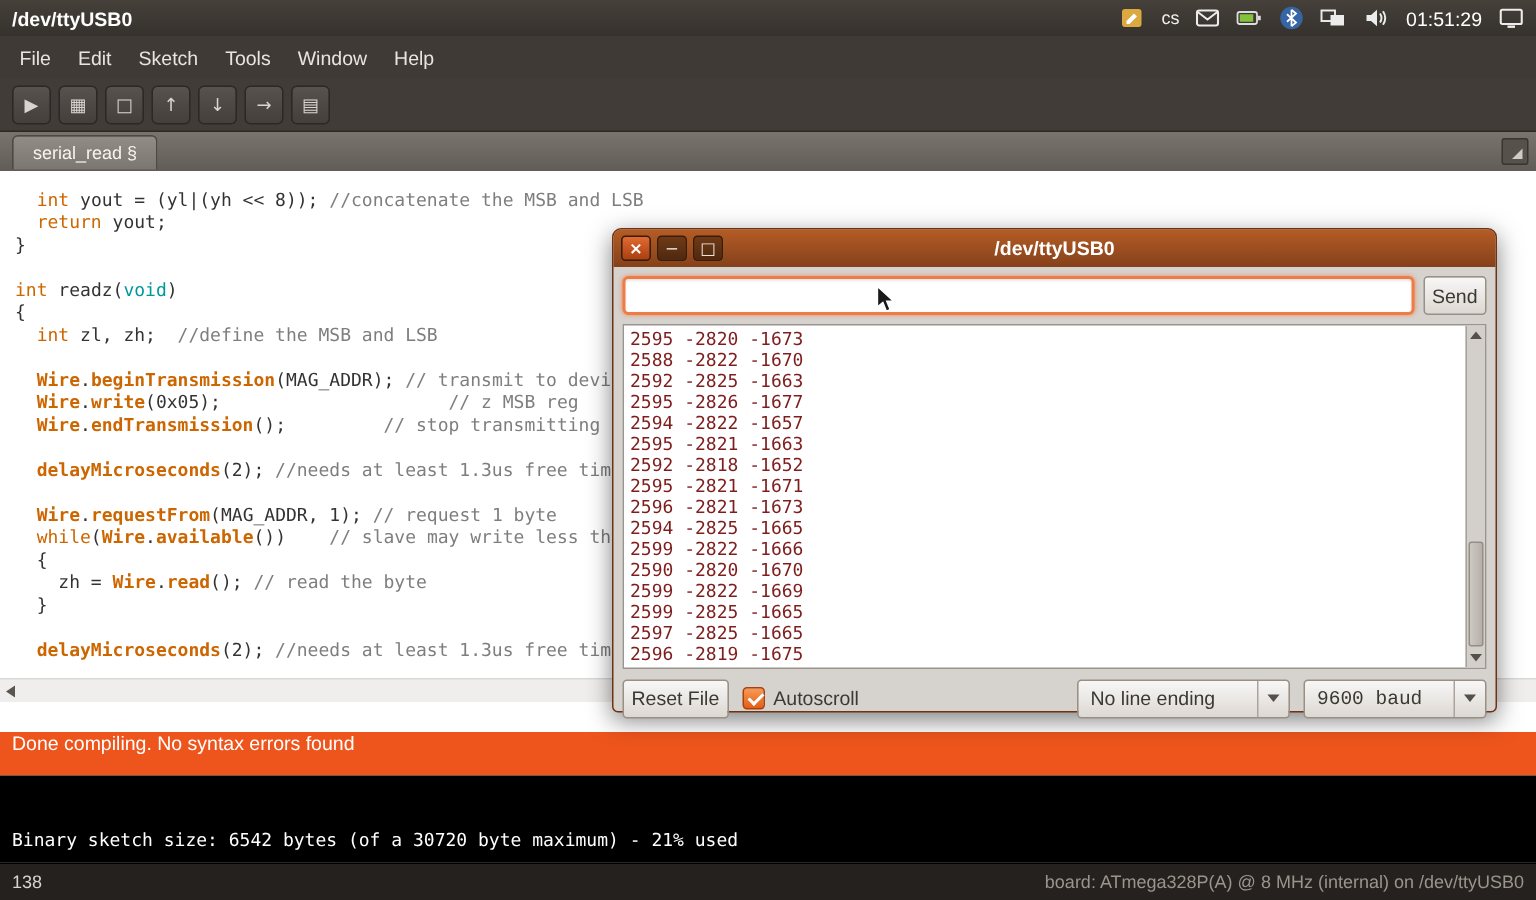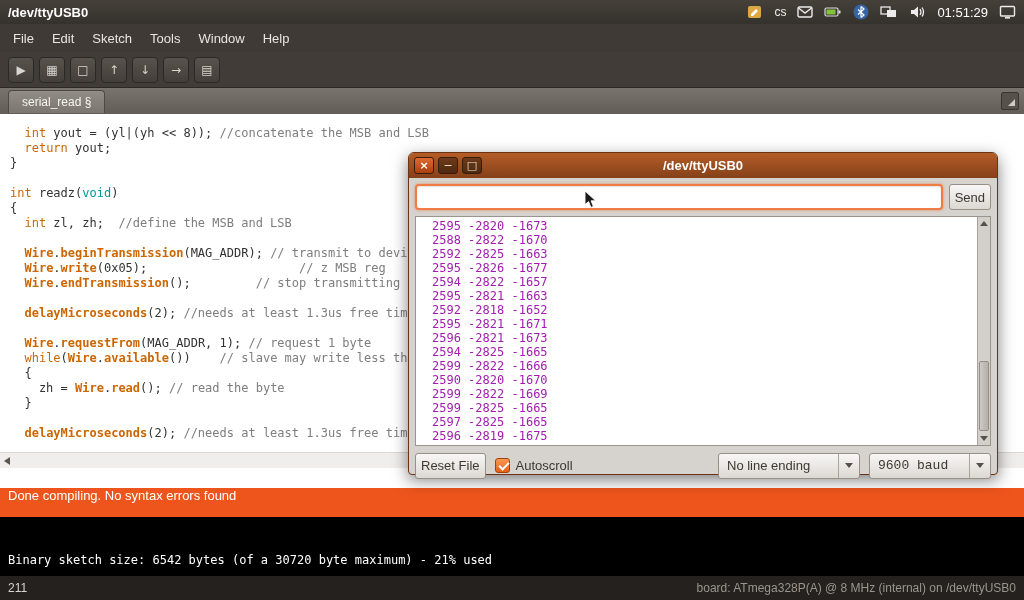--- a/index.html
+++ b/index.html
@@ -65,21 +65,21 @@
   .wintitle { position:absolute; left:0; right:0; text-align:center; color:#fff; font-weight:bold; font-size:13px; pointer-events:none; }
 
   .sm-body { flex:1; display:flex; flex-direction:column; gap:6px; padding:6px; }
   .sm-row1 { display:flex; gap:6px; flex:none; }
   .sm-input { flex:1; height:26px; border:2px solid #ef7c45; border-radius:4px; background:#fff;
               box-shadow:0 0 3px rgba(239,124,69,0.8), inset 0 1px 2px rgba(0,0,0,0.12); outline:none;
               font-size:13px; padding:0 6px; font-family:"Liberation Sans", sans-serif; }
   .gtk-btn, .sm-send { height:26px; padding:0 5px; border-radius:3px; border:1px solid #998f85;
               background:linear-gradient(#f8f7f6,#dcd8d3); color:#3c3832; font-size:13px; font-family:"Liberation Sans", sans-serif; }
   .sm-output-wrap { flex:1; position:relative; border:1px solid #9a948d; background:#fff; overflow:hidden; }
-  .sm-output { font-family:"DejaVu Sans Mono", monospace; font-size:12px; line-height:14px; color:#a21caf; padding:2px 4px; white-space:pre;margin-left:12px; }
+  .sm-output { font-family:"DejaVu Sans Mono", monospace; font-size:12px; line-height:14px; color:#7f1d1d; padding:2px 4px; white-space:pre; }
   .vscroll { position:absolute; top:0; right:0; bottom:0; width:13px; background:#d3cfca; border-left:1px solid #a8a29b; }
   .vs-arrow { height:13px; display:flex; align-items:center; justify-content:center; }
   .vs-arrow.up::after { content:""; border-left:4px solid transparent; border-right:4px solid transparent; border-bottom:5px solid #55504a; }
   .vs-arrow.down { position:absolute; bottom:0; left:0; right:0; }
   .vs-arrow.down::after { content:""; border-left:4px solid transparent; border-right:4px solid transparent; border-top:5px solid #55504a; }
   .vs-thumb { position:absolute; left:1px; right:1px; bottom:14px; height:70px; border:1px solid #948e86; border-radius:2px;
               background:linear-gradient(90deg,#cdc8c2,#b6b0a9); }
 
   .sm-controls { flex:none; height:27px; display:flex; align-items:center; gap:9px; }
   .autoscroll { display:flex; align-items:center; gap:6px; font-size:13px; color:#3c3832; }
@@ -192,21 +192,21 @@
 
   <div class="statusbar">
     <span>Done compiling. No syntax errors found</span>
   </div>
 
   <div class="console">
     <div>Binary sketch size: 6542 bytes (of a 30720 byte maximum) - 21% used</div>
   </div>
 
   <div class="footer">
-    <span class="lineno">211</span>
+    <span class="lineno">138</span>
     <span class="board">board: ATmega328P(A) @ 8 MHz (internal) on /dev/ttyUSB0</span>
   </div>
 
   <div class="serial-window">
     <div class="titlebar">
       <div class="winbtn close">×</div>
       <div class="winbtn">−</div>
       <div class="winbtn">□</div>
       <div class="wintitle">/dev/ttyUSB0</div>
     </div>

